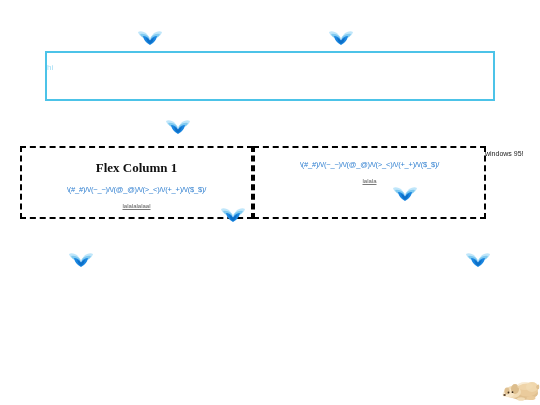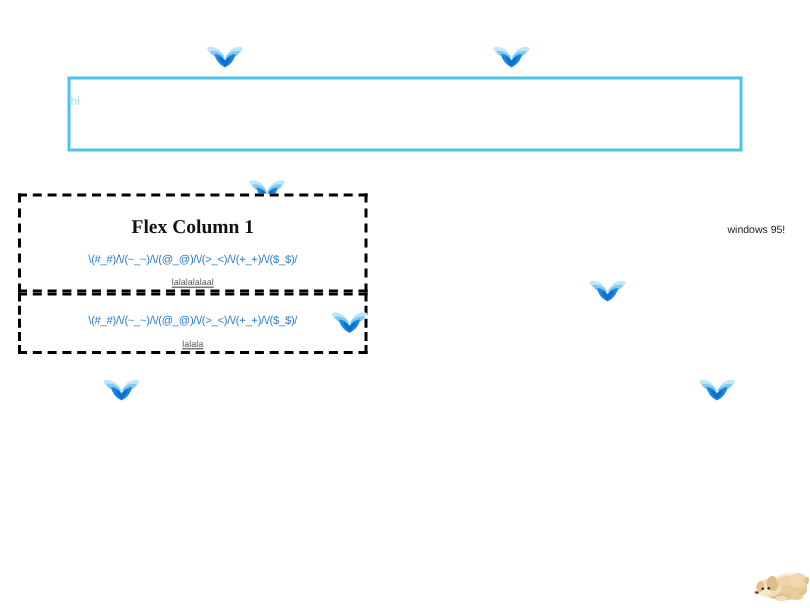--- a/index.html
+++ b/index.html
@@ -56,22 +56,22 @@
   }
 
   
   .flex-row {
     position: absolute;
     left: 12px;
     top: 146px;
     width: 474px;
     height: 73px;
     display: flex;
-    flex-direction: column;
-    justify-content: center;
+    flex-direction: row;
+    justify-content: flex-end;
     align-items: stretch;
   }
   .flex-col {
     position: relative;
     width: 233px;
     box-sizing: border-box;
     border: 2px dashed #000000;
     background: #ffffff;
     padding-top: 12px;
   }

